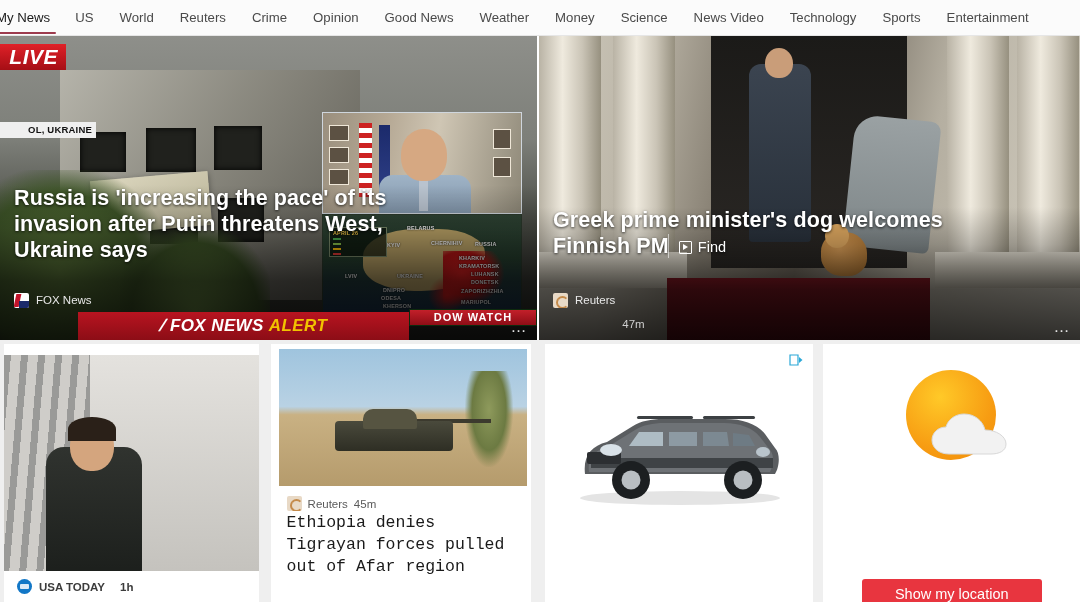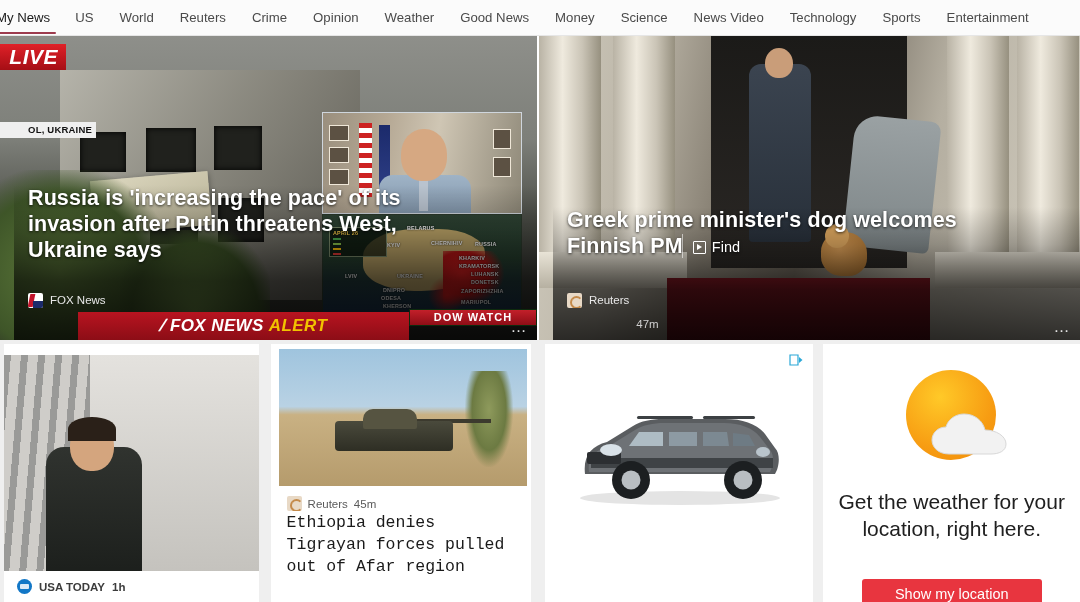--- a/index.html
+++ b/index.html
@@ -28,21 +28,21 @@
     height:2px; background:#9d3b4d; border-radius:1px;
   }
 
   
   .hero-row { display:flex; width:1080px; height:304px; gap:2px; }
   .hero { position:relative; overflow:hidden; cursor:pointer; }
   .hero-a { width:537px; height:304px; background:#2b2b26; }
   .hero-b { width:541px; height:304px; background:#5d5f60; }
 
   .hero-txt {
-    position:absolute; left:14px; right:0; bottom:0; z-index:6;
+    position:absolute; left:0; right:0; bottom:0; z-index:6;
     padding:0 14px 10px 14px;
     background:linear-gradient(to top,rgba(0,0,0,.78) 0%,rgba(0,0,0,.62) 38%,rgba(0,0,0,.22) 72%,rgba(0,0,0,0) 100%);
   }
   .hero-title {
     color:#fff; font-size:21.5px; line-height:26px; font-weight:600;
     letter-spacing:.1px; text-shadow:0 1px 3px rgba(0,0,0,.75);
     max-width:395px;
   }
   .hero-title .vid {
     display:inline-flex; align-items:center; gap:6px;
@@ -281,22 +281,22 @@
 </head>
 <body>
 
 <div class="nav">
   <div class="nav-item active"><span>My News</span></div>
   <div class="nav-item"><span>US</span></div>
   <div class="nav-item"><span>World</span></div>
   <div class="nav-item"><span>Reuters</span></div>
   <div class="nav-item"><span>Crime</span></div>
   <div class="nav-item"><span>Opinion</span></div>
+  <div class="nav-item"><span>Good News</span></div>
   <div class="nav-item"><span>Weather</span></div>
-  <div class="nav-item"><span>Good News</span></div>
   <div class="nav-item"><span>Money</span></div>
   <div class="nav-item"><span>Science</span></div>
   <div class="nav-item"><span>News Video</span></div>
   <div class="nav-item"><span>Technology</span></div>
   <div class="nav-item"><span>Sports</span></div>
   <div class="nav-item"><span>Entertainment</span></div>
 
 </div>
 
 <div class="hero-row">
@@ -424,21 +424,21 @@
       <div class="c1-ceil"></div>
       <div class="c1-wall"></div>
       <div class="c1-bars"></div>
       <div class="c1-man"></div>
       <div class="c1-head"></div>
       <div class="c1-hair"></div>
     </div>
     <div class="c1-foot">
       <span class="round-logo"></span>
       <span class="meta-b" style="margin-left:7px;">USA TODAY</span>
-      <span class="meta-b" style="margin-left:7px;">1h</span>
+      <span class="meta-b" style="margin-left:15px;">1h</span>
     </div>
   </div>
 
   <div class="card c2">
     <div class="c2-img">
       <div class="c2-tree"></div>
       <div class="c2-gun"></div>
       <div class="c2-tank"></div>
       <div class="c2-tur"></div>
     </div>
@@ -479,17 +479,16 @@
   </div>
 
   <div class="card c4">
     <div class="c4-in">
       <div class="wicon">
         <div class="wsun"></div>
         <svg class="wcld" viewBox="0 0 78 46">
           <path d="M19 42 C8 42 2 35 2 28 C2 21 8 15 16 15 C18 7 26 2 34 2 C45 2 53 9 55 18 C66 18 76 24 76 32 C76 39 69 42 61 42 Z" fill="#f2f2f2" stroke="#d8d8d8" stroke-width="1"></path>
         </svg>
       </div>
-      <div class="c4-ttl">Get the weather for your location, right here.</div>
       <button class="c4-btn">Show my location</button>
     </div>
   </div>
 </div>
 
 </body></html>

